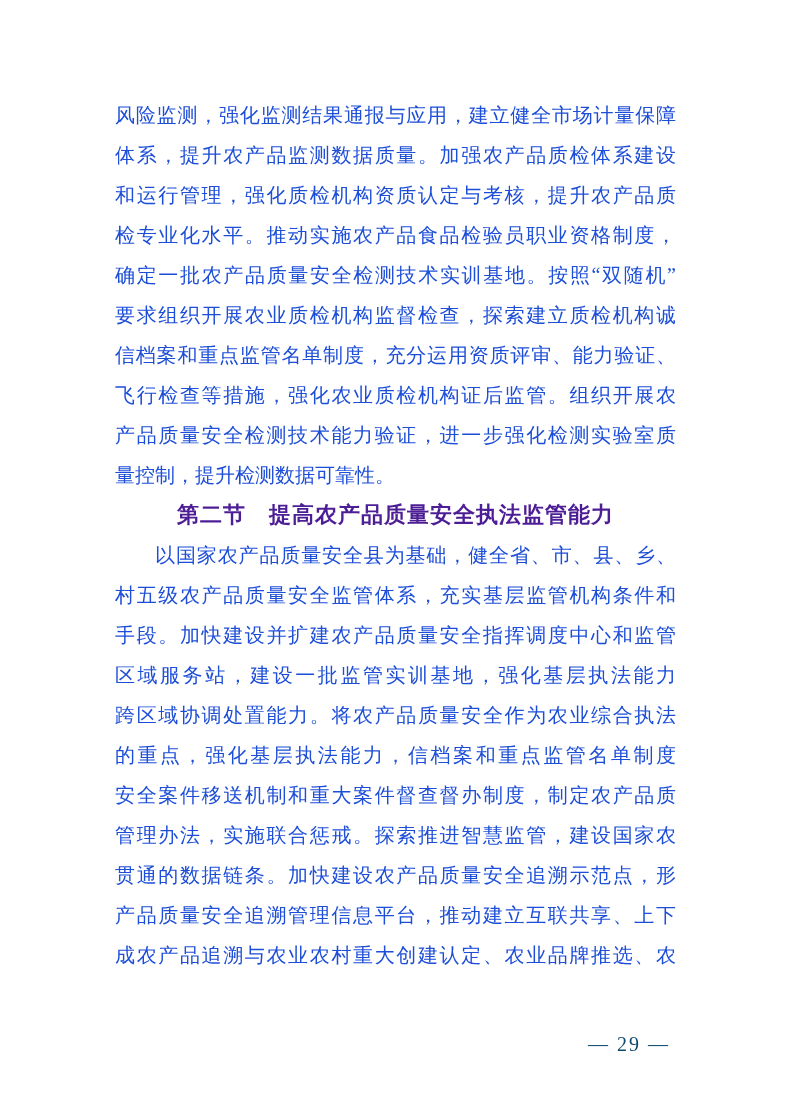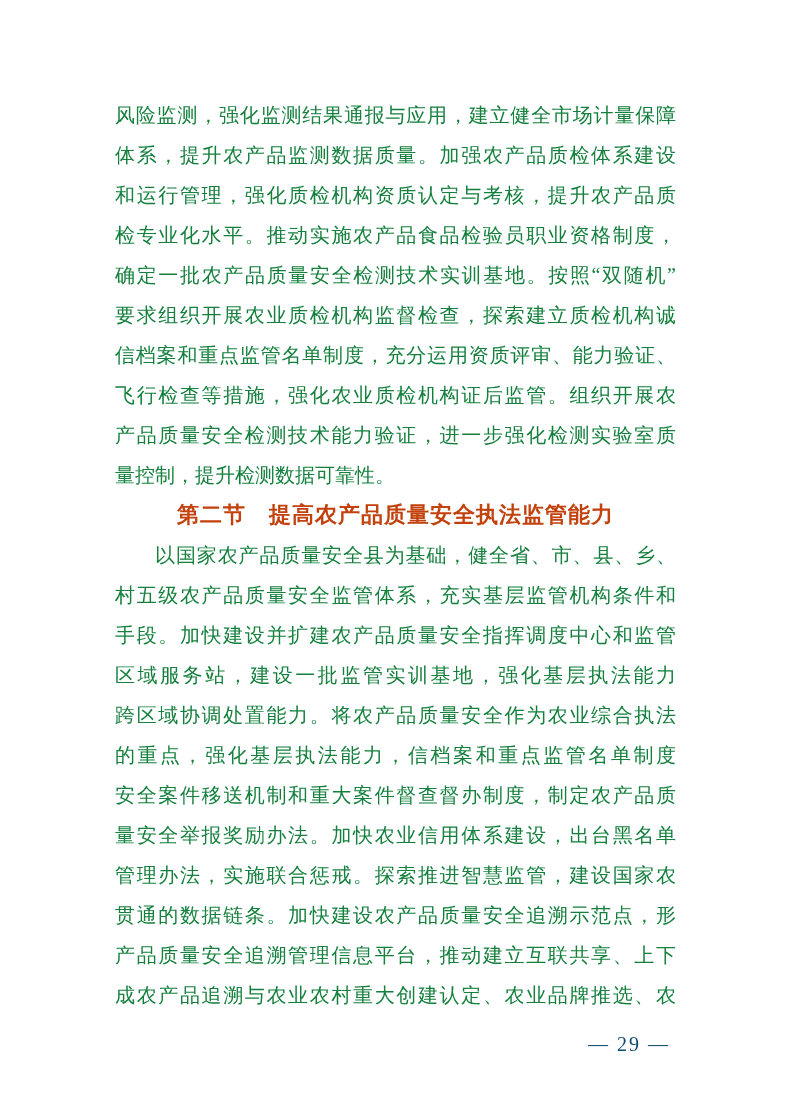--- a/index.html
+++ b/index.html
@@ -18,41 +18,41 @@
   .content {
     position: absolute;
     left: 115px;
     top: 95px;
     width: 561px;
   }
   .line {
     height: 40px;
     line-height: 40px;
     font-size: 20px;
-    color: #15803d;
+    color: #1d4ed8;
     text-align: justify;
     text-align-last: justify;
     text-justify: inter-ideograph;
     overflow: hidden;
   }
   
   [data-name="paragraph-1"] .line:last-child {
     text-align: right;
     text-align-last: left;
   }
   
   [data-name="paragraph-2"] .line:first-child {
     text-indent: 2em;
   }
   .heading {
     height: 40px;
     line-height: 40px;
     font-size: 22px;
     font-weight: bold;
-    color: #c2410c;
+    color: #4c1d95;
     text-align: right;
     text-align-last: center;
     letter-spacing: 1px;
   }
   .footer {
     position: absolute;
     top: 1030px;
     right: 120px;
     height: 28px;
     line-height: 28px;
@@ -80,21 +80,20 @@
       </div>
     <div class="heading" data-name="section-heading">第二节　提高农产品质量安全执法监管能力</div>
     <div data-name="paragraph-2">
         <div class="line" data-name="text-line">以国家农产品质量安全县为基础，健全省、市、县、乡、</div>
         <div class="line" data-name="text-line">村五级农产品质量安全监管体系，充实基层监管机构条件和</div>
         <div class="line" data-name="text-line">手段。加快建设并扩建农产品质量安全指挥调度中心和监管</div>
         <div class="line" data-name="text-line">区域服务站，建设一批监管实训基地，强化基层执法能力</div>
         <div class="line" data-name="text-line">跨区域协调处置能力。将农产品质量安全作为农业综合执法</div>
         <div class="line" data-name="text-line">的重点，强化基层执法能力，信档案和重点监管名单制度</div>
         <div class="line" data-name="text-line">安全案件移送机制和重大案件督查督办制度，制定农产品质</div>
-        <div class="line" data-name="text-line">量安全举报奖励办法。加快农业信用体系建设，出台黑名单</div>
         <div class="line" data-name="text-line">管理办法，实施联合惩戒。探索推进智慧监管，建设国家农</div>
         <div class="line" data-name="text-line">贯通的数据链条。加快建设农产品质量安全追溯示范点，形</div>
         <div class="line" data-name="text-line">产品质量安全追溯管理信息平台，推动建立互联共享、上下</div>
         <div class="line" data-name="text-line">成农产品追溯与农业农村重大创建认定、农业品牌推选、农</div>
       </div>
   </div>
   <div class="footer" data-name="page-number">— 29 —</div>
 </div>
 
 </body></html>

